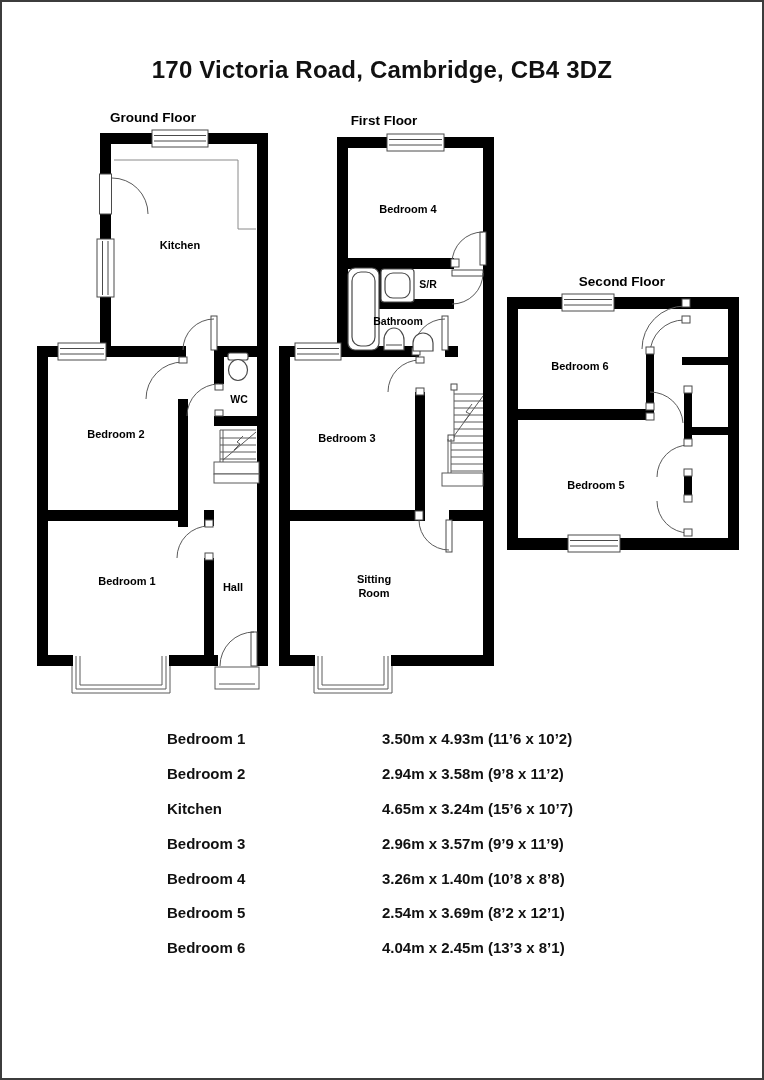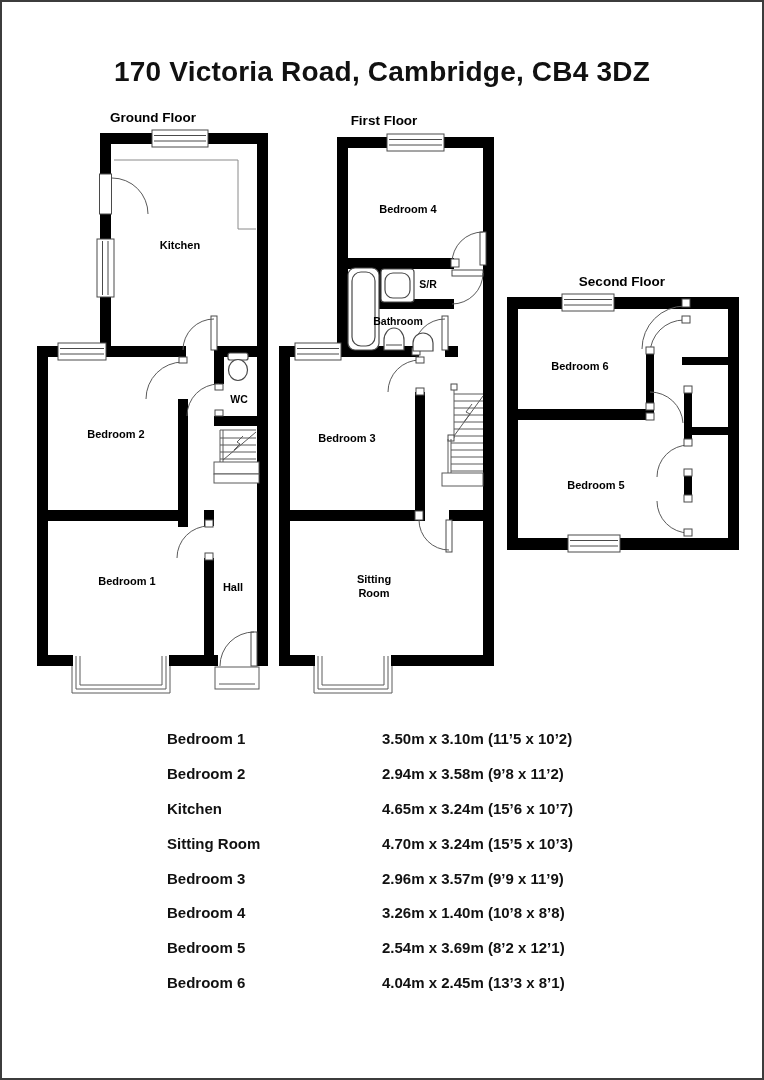--- a/index.html
+++ b/index.html
@@ -3,21 +3,21 @@
 <meta charset="utf-8">
 <style>
   html,body{margin:0;padding:0;background:#e8e8e8;}
   .page{
     position:relative;width:764px;height:1080px;background:#fff;
     border:2px solid #3c3c3c;box-sizing:border-box;overflow:hidden;
     font-family:"Liberation Sans",sans-serif;margin:0 auto;
   }
   .title{
     position:absolute;top:54px;left:0;width:760px;text-align:center;
-    font-size:28px;font-weight:bold;color:#111;letter-spacing:.2px;
+    font-size:24px;font-weight:bold;color:#111;letter-spacing:.2px;
   }
   svg{position:absolute;top:0;left:0;}
   
   .wall{fill:#000;stroke:none;}
   .thin{fill:none;stroke:#8a8a8a;stroke-width:1;}
   .win{fill:#fff;stroke:#4a4a4a;stroke-width:1;}
   .winline{stroke:#4a4a4a;stroke-width:1;}
   .arc{fill:none;stroke:#5a5a5a;stroke-width:1;}
   .leaf{fill:#fff;stroke:#4a4a4a;stroke-width:1;}
   .fix{fill:#fff;stroke:#4a4a4a;stroke-width:1.2;}
@@ -308,35 +308,31 @@
       </g>
 
       <text class="roomlbl" x="578" y="368">Bedroom 6</text>
       <text class="roomlbl" x="594" y="487">Bedroom 5</text>
     </g>
   </svg>
 
   <div class="dims">
     <div class="dim-row">
       <span class="dim-name">Bedroom 1</span>
-      <span class="dim-size">3.50m x 3.10m (11’5 x 10’2)</span>
+      <span class="dim-size">3.50m x 4.93m (11’6 x 10’2)</span>
     </div>
     <div class="dim-row">
       <span class="dim-name">Bedroom 2</span>
       <span class="dim-size">2.94m x 3.58m (9’8 x 11’2)</span>
     </div>
     <div class="dim-row">
       <span class="dim-name">Kitchen</span>
       <span class="dim-size">4.65m x 3.24m (15’6 x 10’7)</span>
     </div>
     <div class="dim-row">
-      <span class="dim-name">Sitting Room</span>
-      <span class="dim-size">4.70m x 3.24m (15’5 x 10’3)</span>
-    </div>
-    <div class="dim-row">
       <span class="dim-name">Bedroom 3</span>
       <span class="dim-size">2.96m x 3.57m (9’9 x 11’9)</span>
     </div>
     <div class="dim-row">
       <span class="dim-name">Bedroom 4</span>
       <span class="dim-size">3.26m x 1.40m (10’8 x 8’8)</span>
     </div>
     <div class="dim-row">
       <span class="dim-name">Bedroom 5</span>
       <span class="dim-size">2.54m x 3.69m (8’2 x 12’1)</span>

